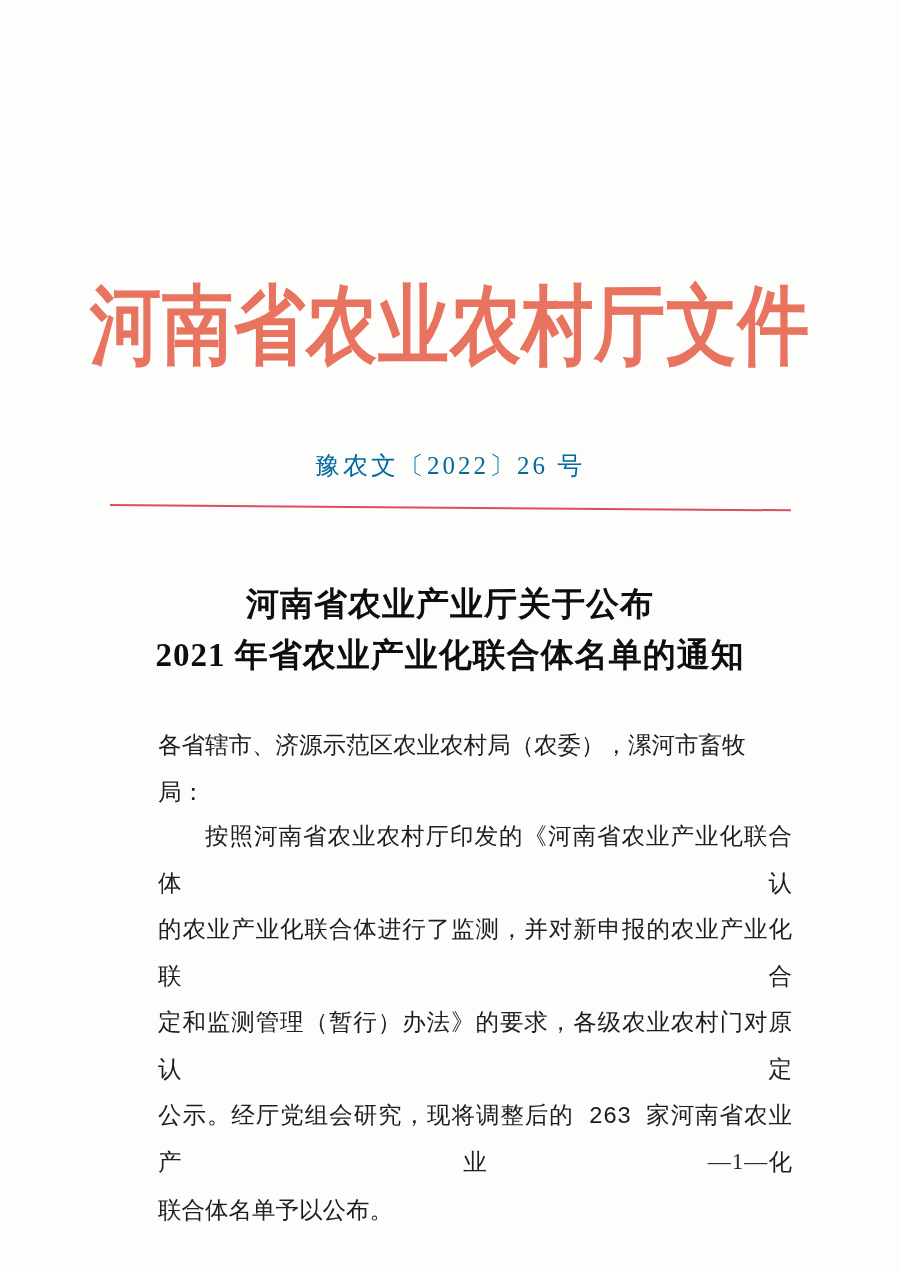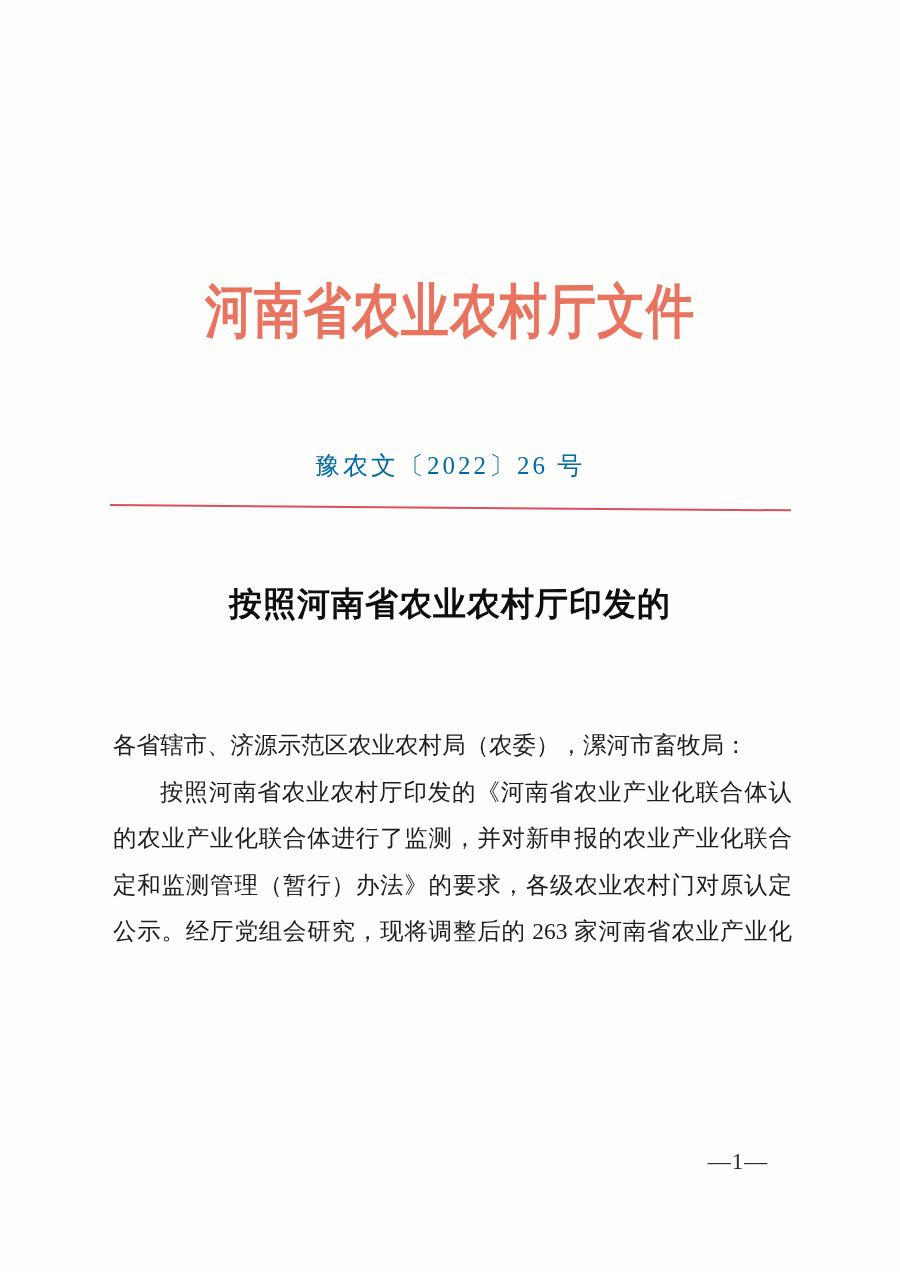--- a/index.html
+++ b/index.html
@@ -18,21 +18,21 @@
   }
   
   .letterhead {
     position: absolute;
     top: 280px;
     left: 0;
     width: 100%;
     text-align: center;
     color: var(--letterhead-red, #e8735f);
     font-weight: 700;
-    font-size: 48px;
+    font-size: 71px;
     line-height: 1.35;
     white-space: nowrap;
   }
   .letterhead-inner {
     display: inline-block;
     transform: scaleY(1.22);
     transform-origin: 50% 55%;
     letter-spacing: 1px;
   }
   
@@ -75,24 +75,26 @@
     position: absolute;
     top: 722px;
     left: 113px;
     width: 679px;
     font-size: 23.5px;
     line-height: 46.5px;
     color: #1d1d1d;
   }
   .line {
     min-height: 46.5px;
+    margin-left: 45px;
   }
   .fill {
     text-align: justify;
     text-align-last: justify;
+    font-family: Liberation Mono, monospace;
   }
   .indent {
     text-indent: 2em;
   }
   
   .page-number {
     position: absolute;
     top: 1149px;
     left: 688px;
     width: 100px;
@@ -109,28 +111,30 @@
 
   <div class="letterhead">
     <span class="letterhead-inner">河南省农业农村厅文件</span>
   </div>
 
   <div class="doc-number">豫农文〔2022〕26 号</div>
 
   <div class="red-divider"></div>
 
   <div class="doc-title">
-    <div>按照河南省农业农村厅印发的</div>
+    <div>河南省农业产业厅关于公布</div>
+    <div>2021 年省农业产业化联合体名单的通知</div>
   </div>
 
   <div class="body-text">
     <div class="line">各省辖市、济源示范区农业农村局（农委），漯河市畜牧局：</div>
 
     <div class="line fill indent">按照河南省农业农村厅印发的《河南省农业产业化联合体认</div>
     <div class="line fill">的农业产业化联合体进行了监测，并对新申报的农业产业化联合</div>
     <div class="line fill">定和监测管理（暂行）办法》的要求，各级农业农村门对原认定</div>
     <div class="line fill">公示。经厅党组会研究，现将调整后的 263 家河南省农业产业化</div>
+    <div class="line">联合体名单予以公布。</div>
 
   </div>
 
   <div class="page-number">—1—</div>
 
 </div>
 
 </body></html>

